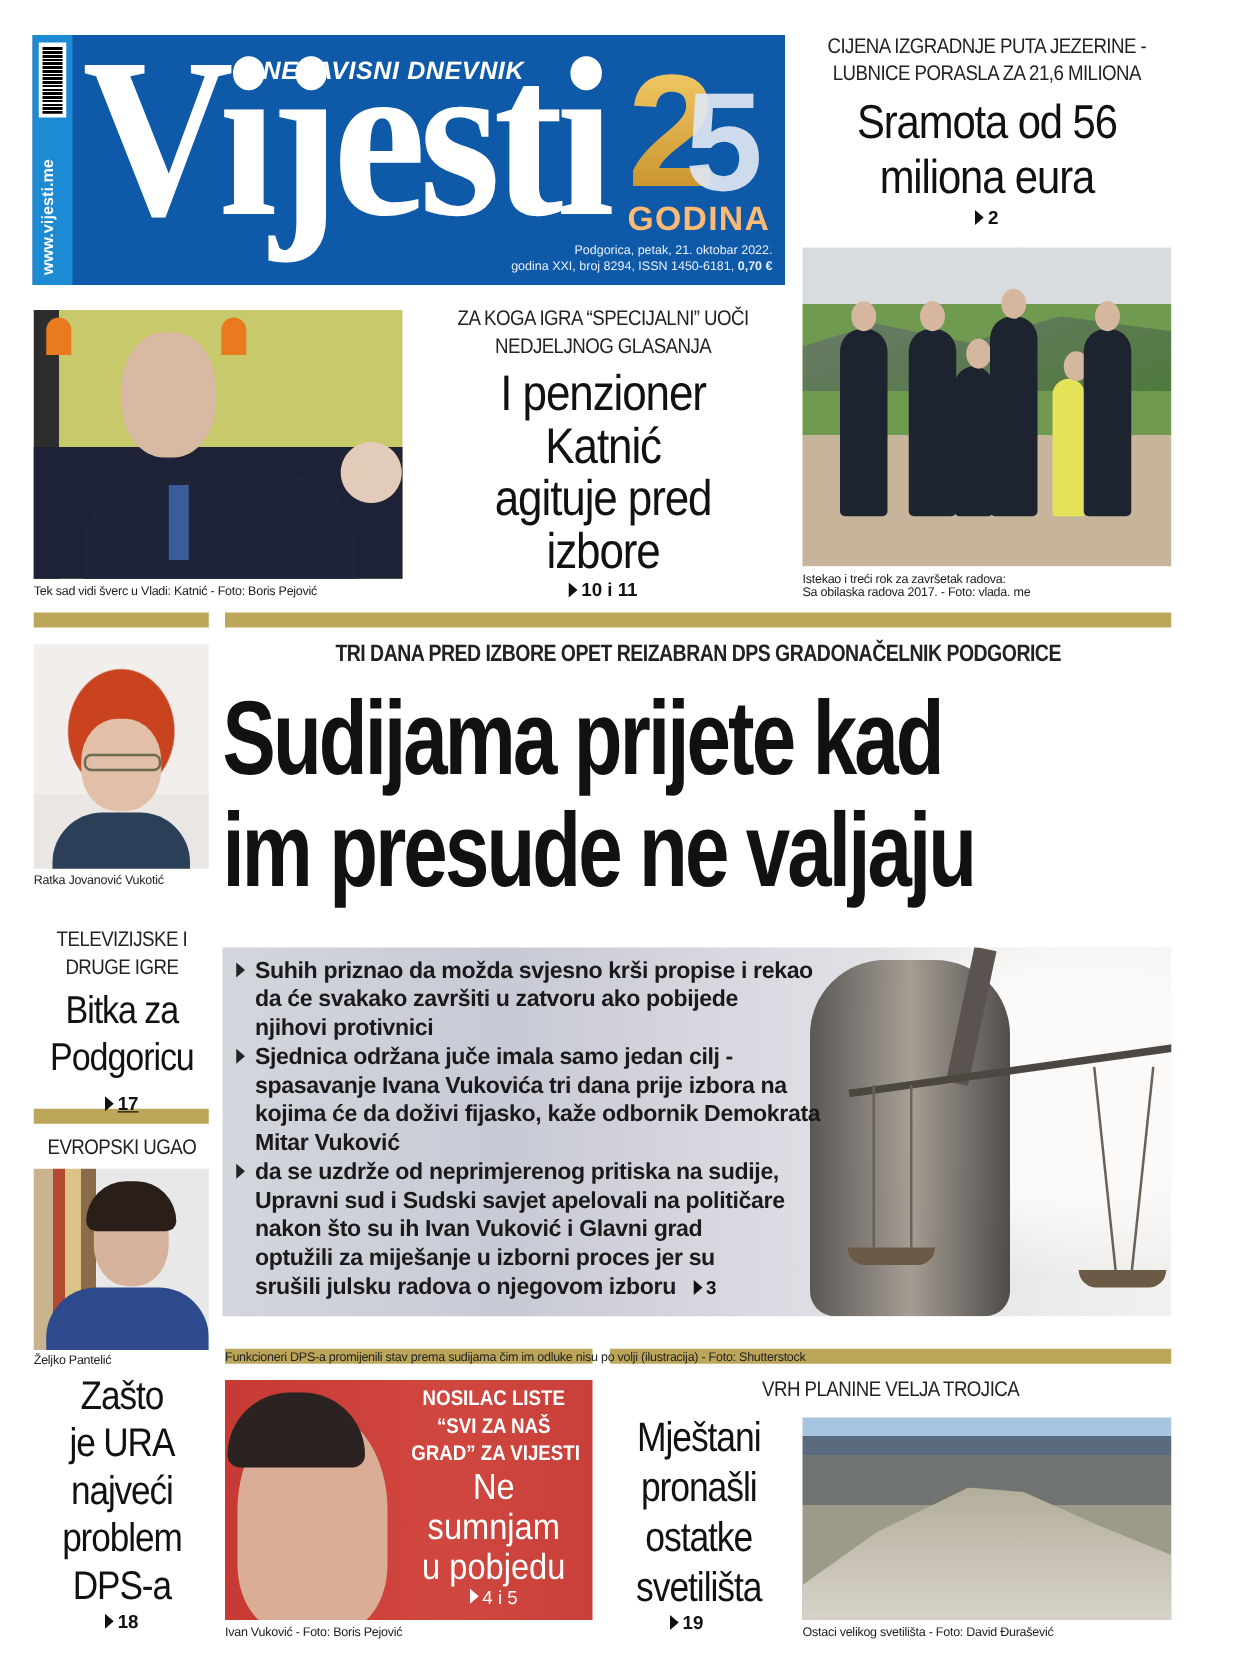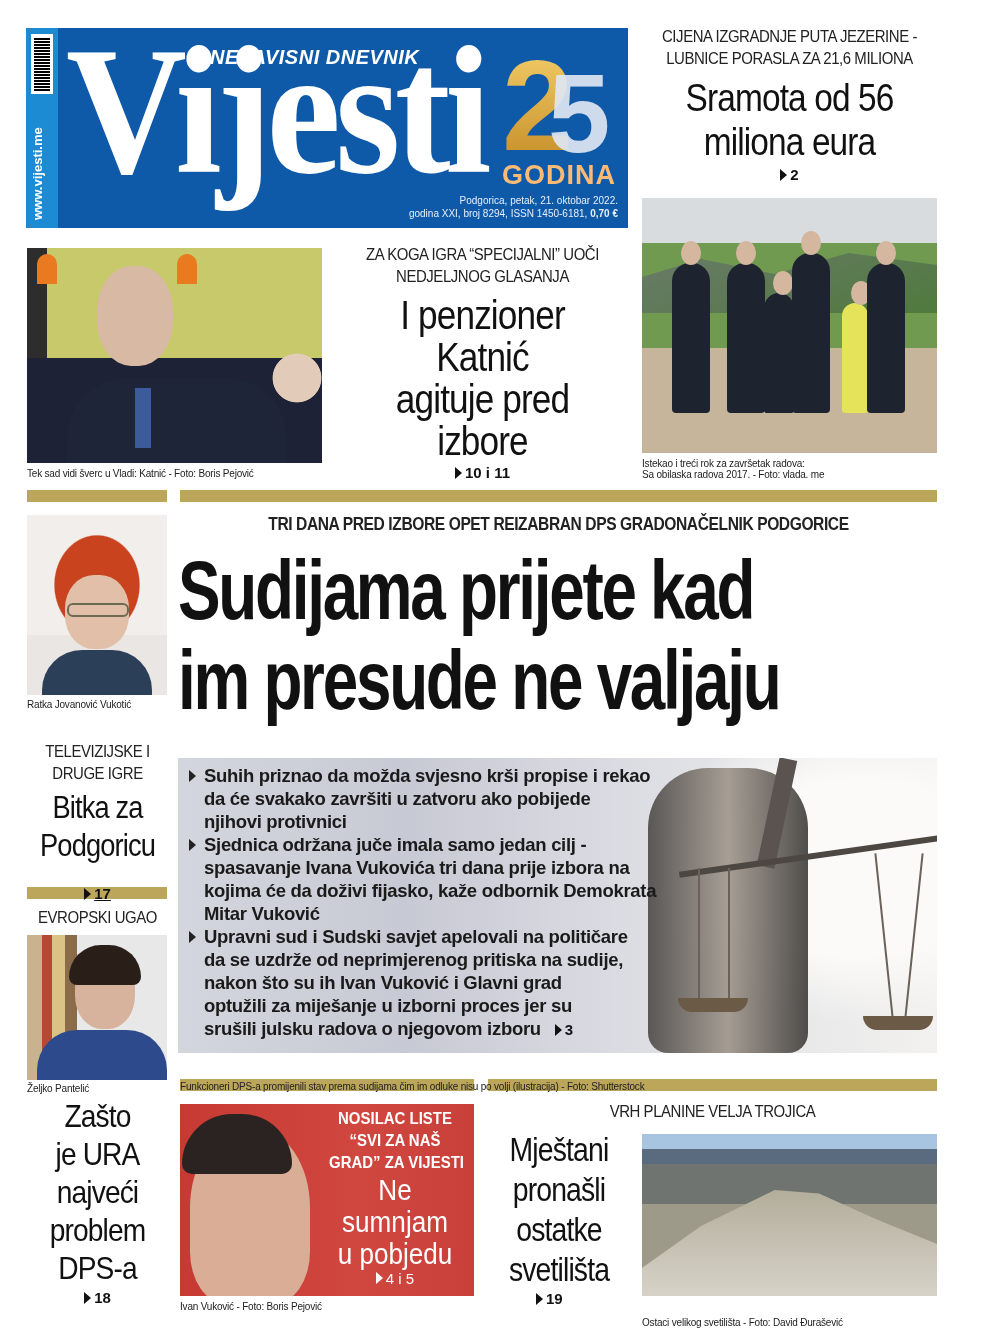--- a/index.html
+++ b/index.html
@@ -175,41 +175,41 @@
     <div>da će svakako završiti u zatvoru ako pobijede</div>
     <div>njihovi protivnici</div>
   </li>
   <li>
     <div>Sjednica održana juče imala samo jedan cilj -</div>
     <div>spasavanje Ivana Vukovića tri dana prije izbora na</div>
     <div style="white-space:nowrap;">kojima će da doživi fijasko, kaže odbornik Demokrata</div>
     <div>Mitar Vuković</div>
   </li>
   <li>
+    <div>da se uzdrže od neprimjerenog pritiska na sudije,</div>
     <div>Upravni sud i Sudski savjet apelovali na političare</div>
-    <div>da se uzdrže od neprimjerenog pritiska na sudije,</div>
     <div>nakon što su ih Ivan Vuković i Glavni grad</div>
     <div>optužili za miješanje u izborni proces jer su</div>
     <div><span>srušili julsku radova o njegovom izboru</span><span class="ref inref"><span class="tri"></span><span>3</span></span></div>
   </li>
 </ul>
 <div class="abs caption" style="left:180px; top:1057px;margin-top:24px;">Funkcioneri DPS-a promijenili stav prema sudijama čim im odluke nisu po volji (ilustracija) - Foto: Shutterstock</div>
 
 <div class="photo ph-ratka">
   <div class="body"></div>
   <div class="face"></div>
   <div class="glasses"></div>
 </div>
 <div class="abs caption" style="left:27px; top:699px;">Ratka Jovanović Vukotić</div>
 <div class="abs center" style="left:20px; top:741px; width:155px;">
   <div class="kicker" style="font-size:17px; line-height:22px;">TELEVIZIJSKE I</div>
   <div class="kicker" style="font-size:17px; line-height:22px;">DRUGE IGRE</div>
   <div class="head" style="font-size:31px; line-height:38px; margin-top:4px; transform:scaleX(0.88);">Bitka za</div>
   <div class="head" style="font-size:31px; line-height:38px; transform:scaleX(0.88); white-space:nowrap;">Podgoricu</div>
-  <div class="ref" style="margin-top:20px;text-decoration:underline;"><span class="tri"></span><span>17</span></div>
+  <div class="ref" style="margin-top:10px;text-decoration:underline;"><span class="tri"></span><span>17</span></div>
 </div>
 
 <div class="abs center" style="left:20px; top:907px; width:155px;">
   <div class="kicker" style="font-size:17px; line-height:22px;">EVROPSKI UGAO</div>
 </div>
 <div class="photo ph-zeljko">
   <div class="body"></div>
   <div class="face"></div>
   <div class="hair"></div>
 </div>
@@ -244,13 +244,13 @@
 <div class="abs center" style="left:484px; top:1130px; width:150px;">
   <div class="head" style="font-size:33px; line-height:40px; transform:scaleX(0.86); white-space:nowrap;">Mještani</div>
   <div class="head" style="font-size:33px; line-height:40px; transform:scaleX(0.86); white-space:nowrap;">pronašli</div>
   <div class="head" style="font-size:33px; line-height:40px; transform:scaleX(0.86); white-space:nowrap;">ostatke</div>
   <div class="head" style="font-size:33px; line-height:40px; transform:scaleX(0.86); white-space:nowrap;">svetilišta</div>
   <div class="ref" style="text-align:left; padding-left:52px;"><span class="tri"></span><span>19</span></div>
 </div>
 <div class="photo ph-mountain">
   <div class="peak"></div>
 </div>
-<div class="abs caption" style="left:642px; top:1301px;margin-top:16px;">Ostaci velikog svetilišta - Foto: David Đurašević</div>
+<div class="abs caption" style="left:642px; top:1301px;">Ostaci velikog svetilišta - Foto: David Đurašević</div>
 
 </body></html>

